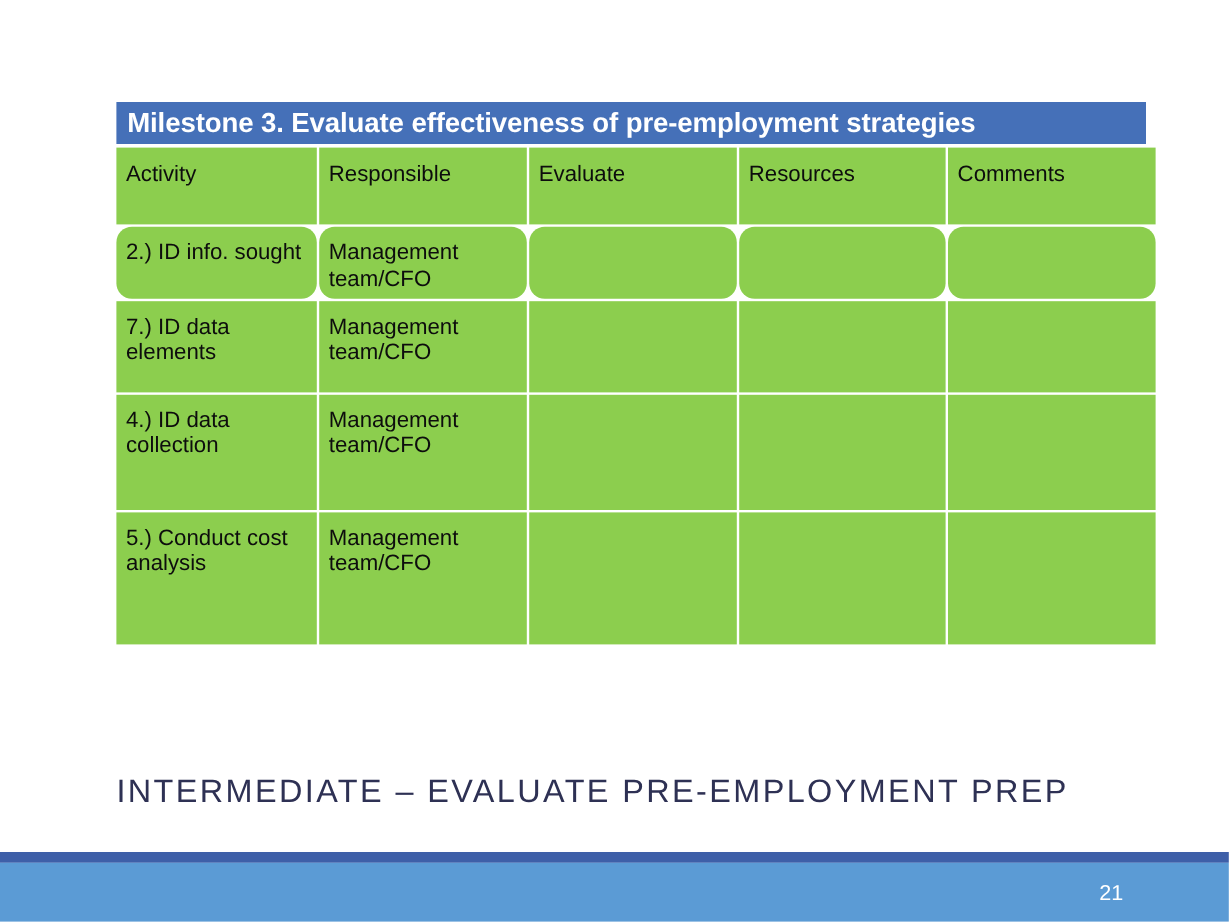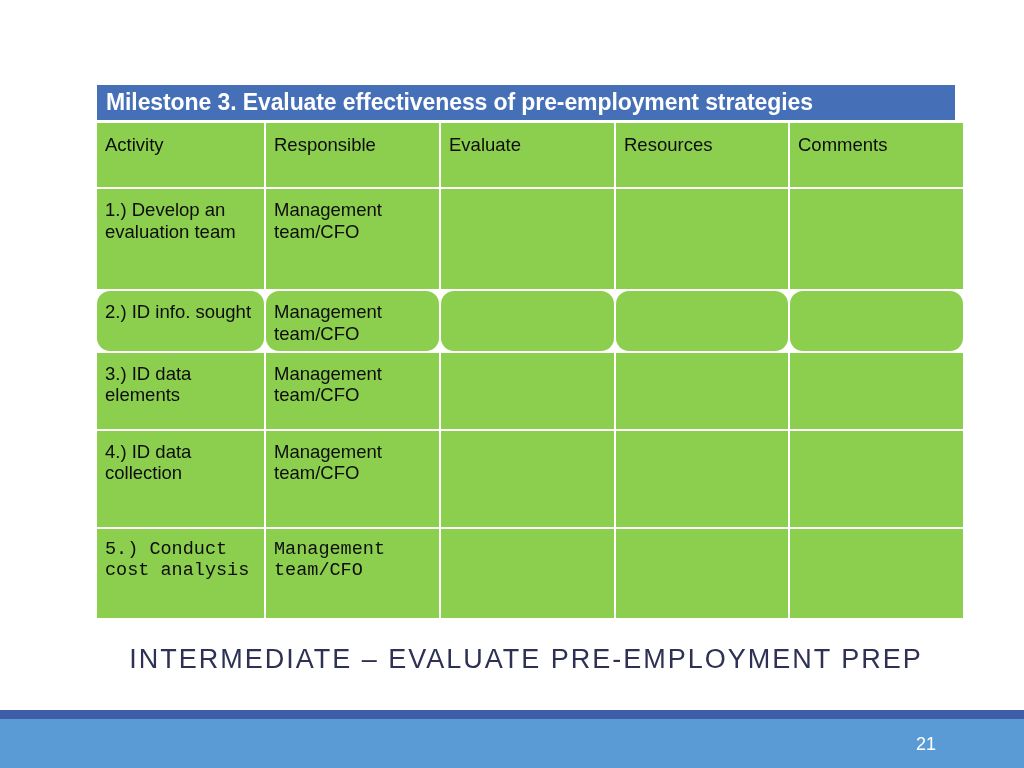--- a/index.html
+++ b/index.html
@@ -80,31 +80,31 @@
   col.c-responsible { width: 173px; }
   col.c-timeframe   { width: 173px; }
   col.c-resources   { width: 172px; }
   col.c-comments    { width: 173px; }
 
   tr.r-head td, tr.r-head th { height: 64px; }
   tr.r-1 td { height: 100px; }
   tr.r-2 td { height: 55px; border-radius: 13px; }
   tr.r-3 td { height: 76px; }
   tr.r-4 td { height: 96px; }
-  tr.r-5 td { height: 89px; font-family: Liberation Mono, monospace; }
+  tr.r-5 td { height: 110px; }
 
   .cell-empty { font-size: 0; }
 
   
   .slide-title {
     position: absolute;
     left: 97px;
     top: 645px;
     width: 858px;
-    text-align: center;
+    text-align: left;
     color: #2E3154;
     font-size: 27px;
     letter-spacing: 2.0px;
     line-height: 1.1;
     font-weight: normal;
     white-space: nowrap;
   }
 
   
   .footer-rule {
@@ -153,36 +153,29 @@
       <thead>
         <tr class="r-head">
           <th>Activity</th>
           <th>Responsible</th>
           <th>Evaluate</th>
           <th>Resources</th>
           <th>Comments</th>
         </tr>
       </thead>
       <tbody>
-        <tr class="r-1">
-          <td>1.) Develop an evaluation team</td>
-          <td>Management team/CFO</td>
-          <td class="cell-empty"></td>
-          <td class="cell-empty"></td>
-          <td class="cell-empty"></td>
-        </tr>
         <tr class="r-2">
           <td>2.) ID info. sought</td>
           <td>Management team/CFO</td>
           <td class="cell-empty"></td>
           <td class="cell-empty"></td>
           <td class="cell-empty"></td>
         </tr>
         <tr class="r-3">
-          <td>3.) ID data elements</td>
+          <td>7.) ID data elements</td>
           <td>Management team/CFO</td>
           <td class="cell-empty"></td>
           <td class="cell-empty"></td>
           <td class="cell-empty"></td>
         </tr>
         <tr class="r-4">
           <td>4.) ID data collection</td>
           <td>Management team/CFO</td>
           <td class="cell-empty"></td>
           <td class="cell-empty"></td>

